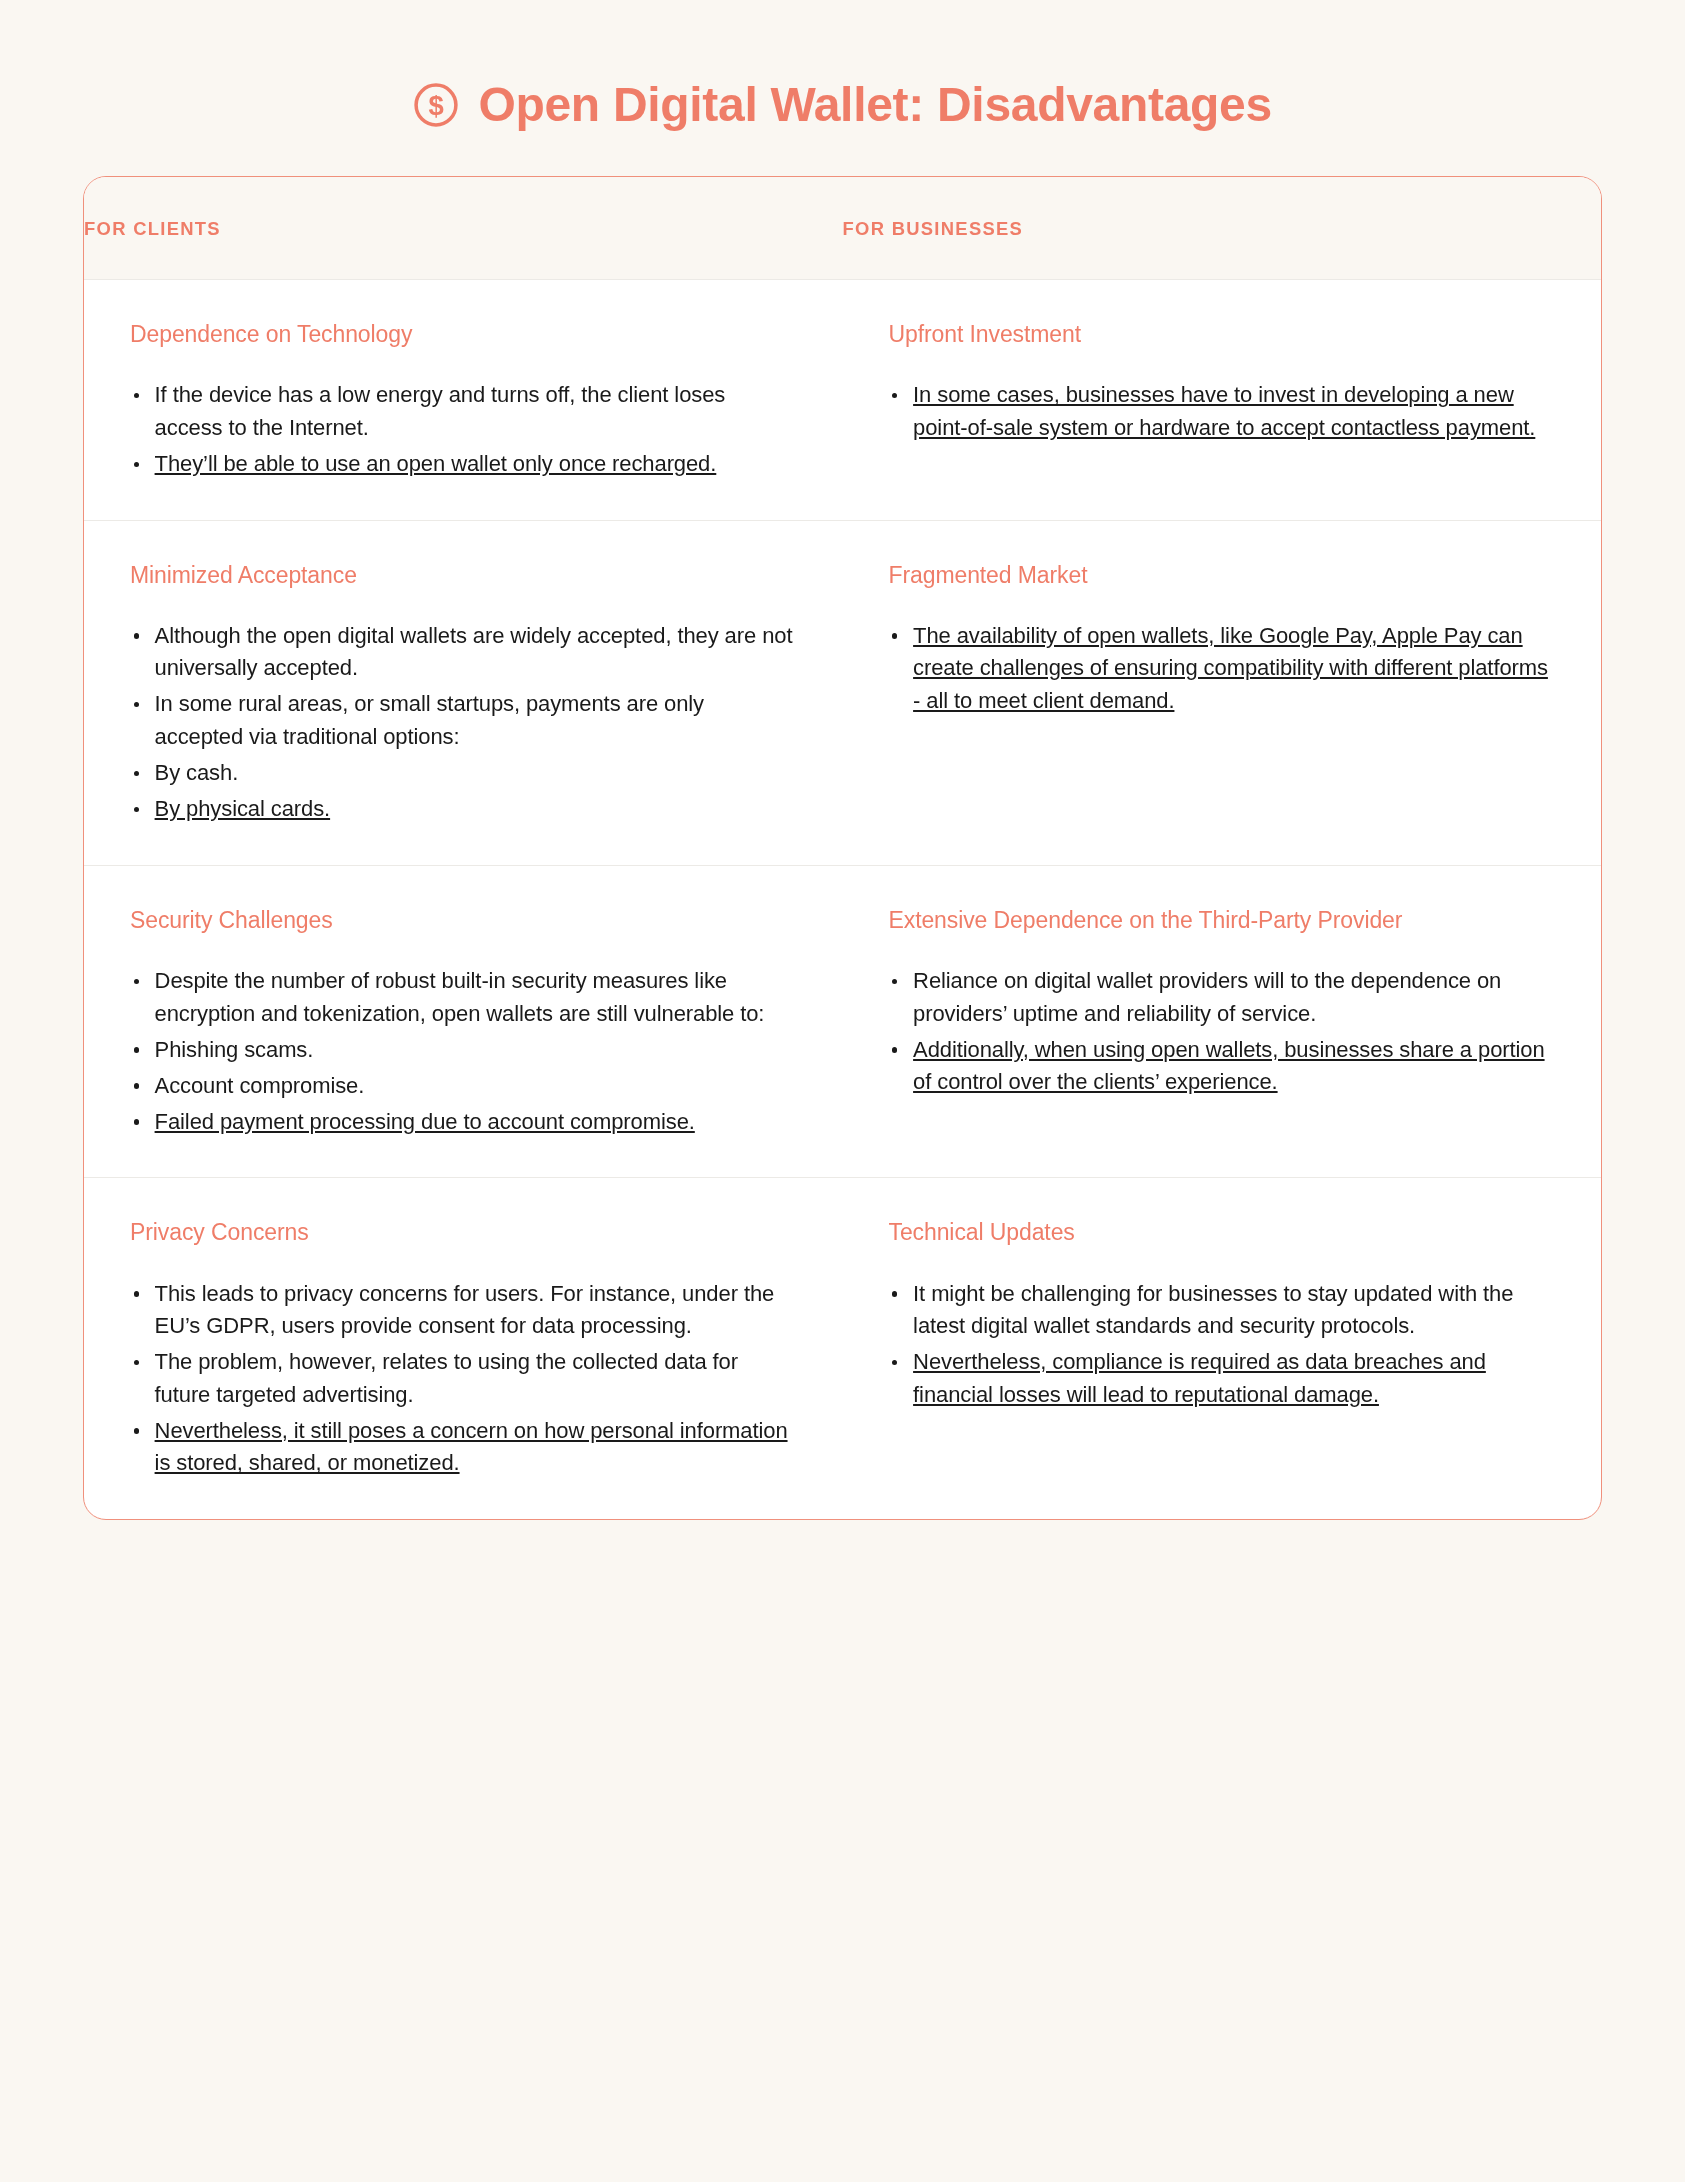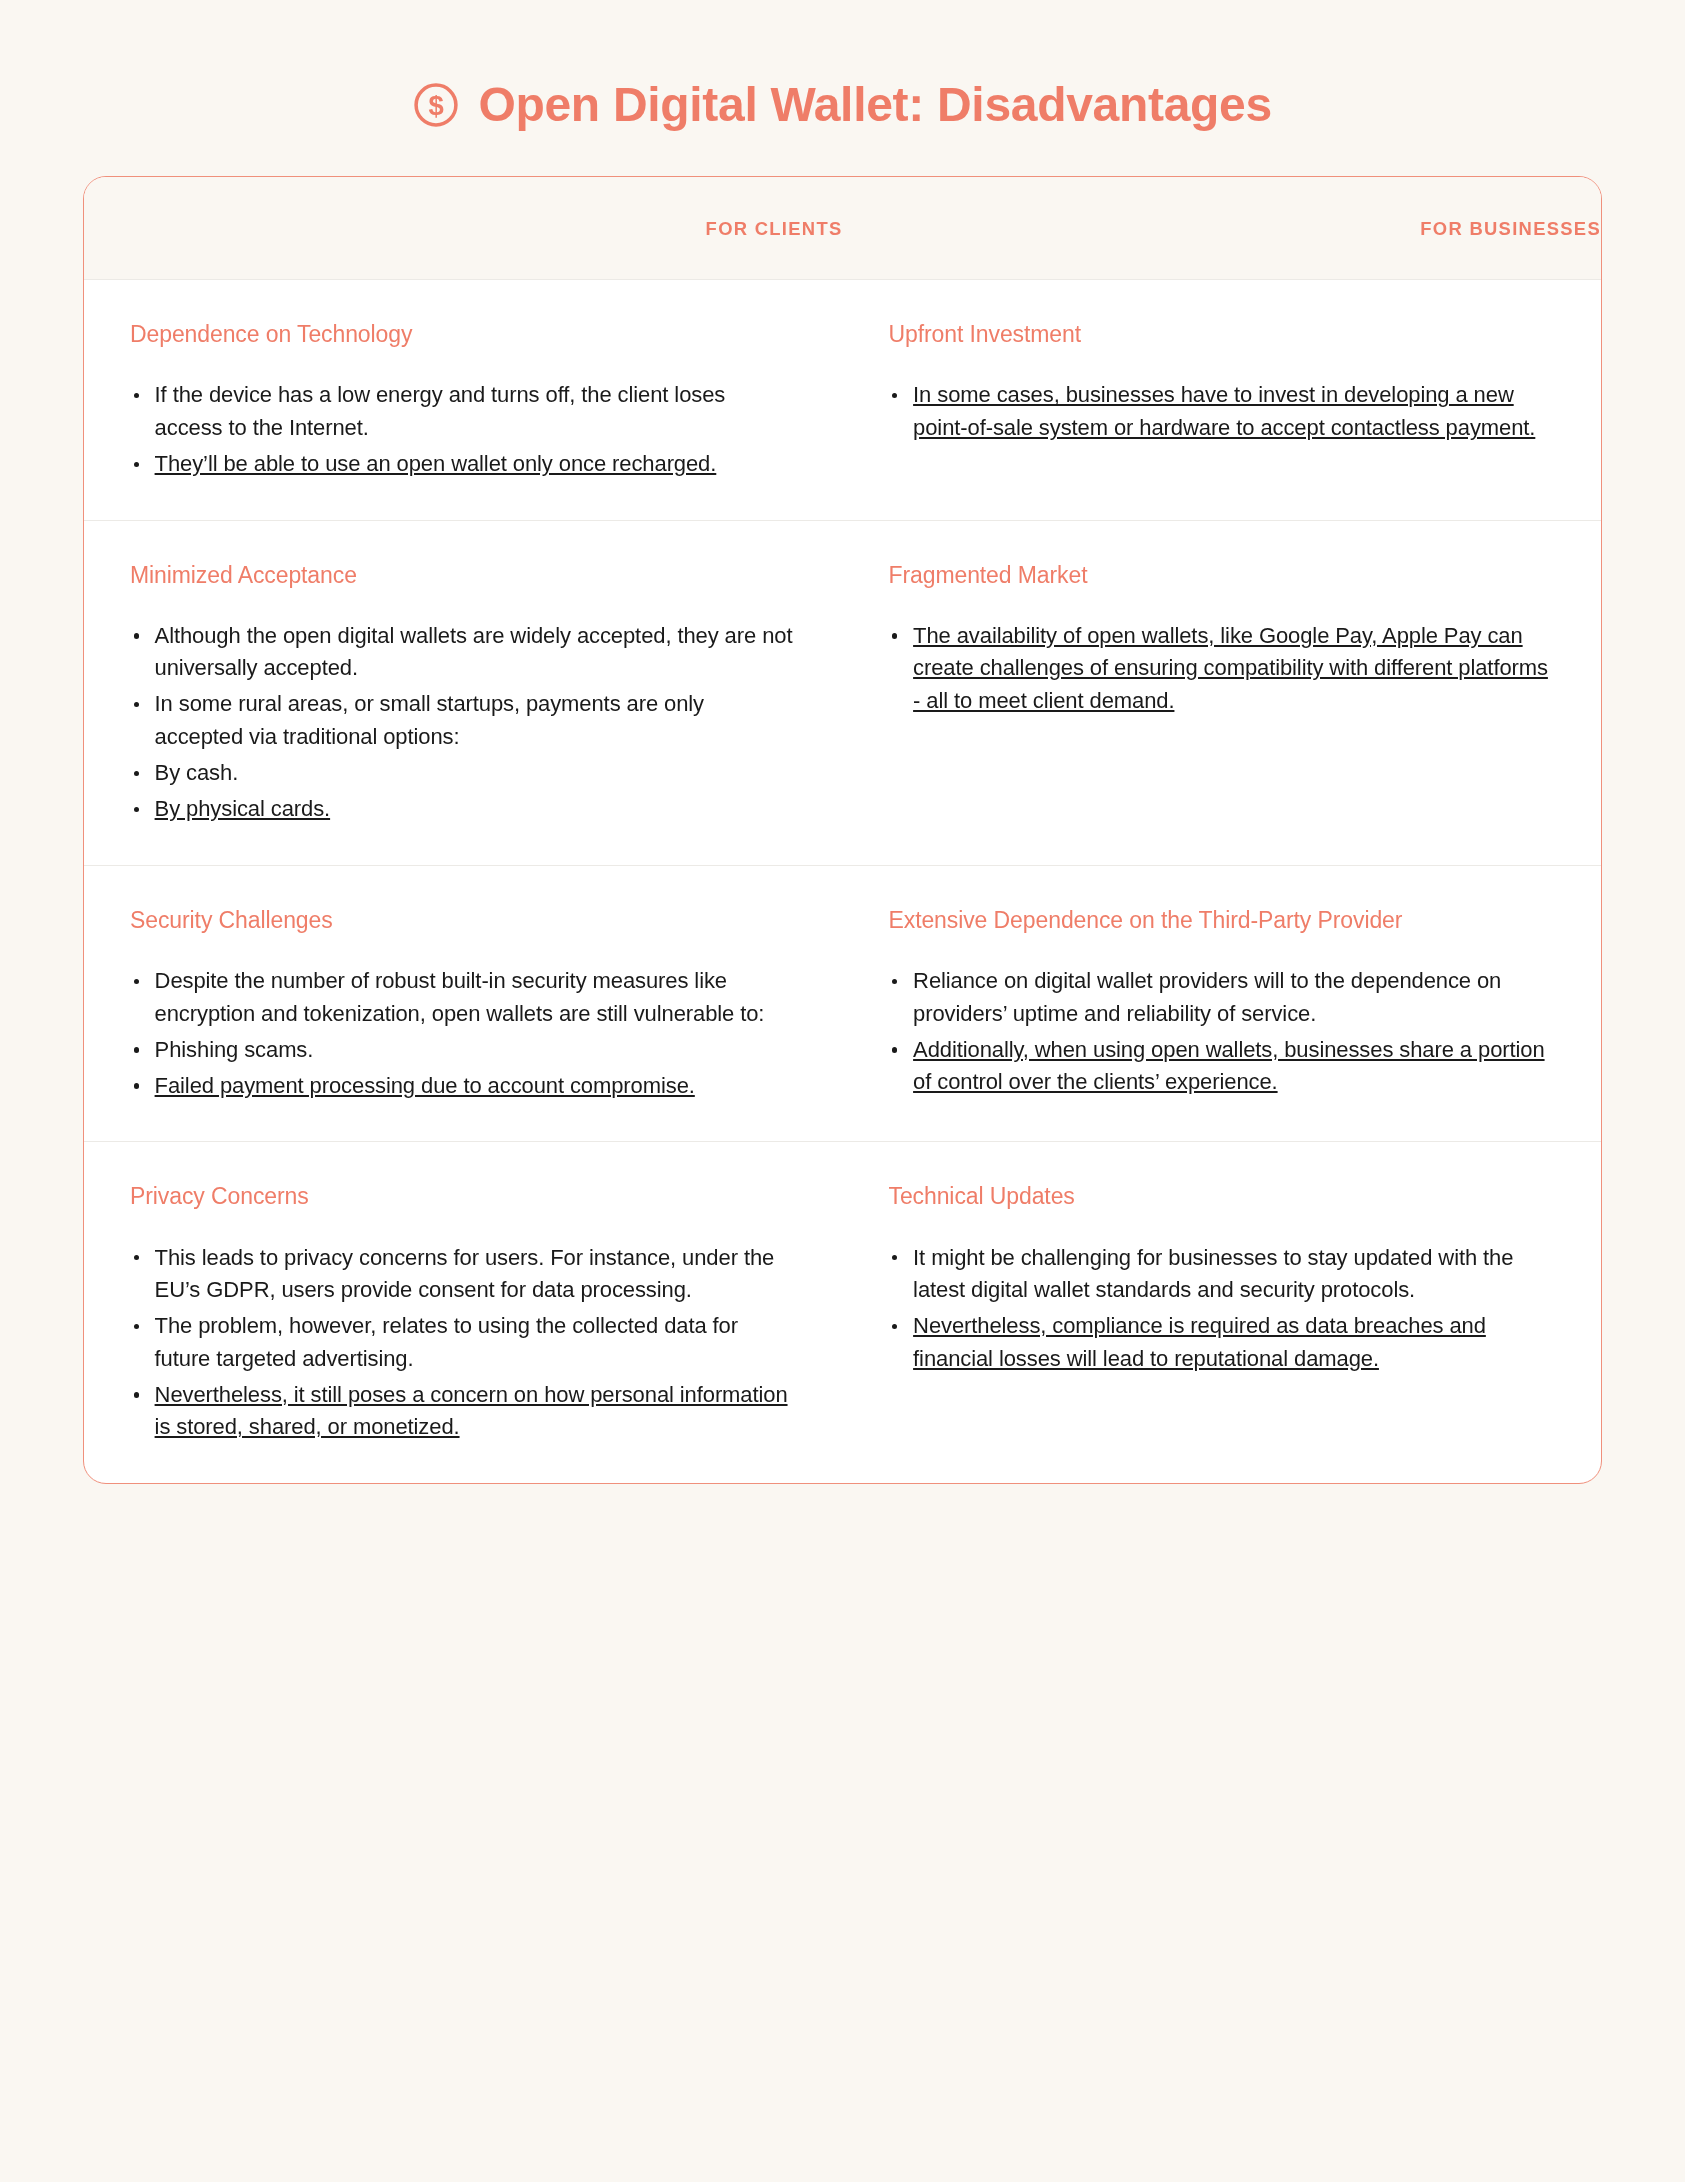--- a/index.html
+++ b/index.html
@@ -60,21 +60,21 @@
 
   .card-header {
     display: flex;
     background: #faf7f2;
     border-bottom: 1.4px solid #eceae6;
   }
   .card-header .col {
     box-sizing: border-box;
     flex: 1 1 50%;
     padding: 41px 0 39px 0;
-    text-align: right;
+    text-align: left;
   }
   .col-head-label {
     font-size: 18.4px;
     font-weight: bold;
     color: #ef7d68;
     letter-spacing: 1.3px;
     text-transform: uppercase;
   }
 
   .row {
@@ -186,20 +186,21 @@
         </ul>
       </div>
     </div>
 
     <div class="row">
       <div class="cell left">
         <div class="cell-title">Security Challenges</div>
         <ul class="bullets">
           <li>Despite the number of robust built-in security measures like encryption and tokenization, open wallets are still vulnerable to:</li>
           <li>Phishing scams.</li>
+          <li>Account compromise.</li>
           <li>Failed payment processing due to account compromise.</li>
         </ul>
       </div>
       <div class="cell right">
         <div class="cell-title">Extensive Dependence on the Third-Party Provider</div>
         <ul class="bullets">
           <li>Reliance on digital wallet providers will to the dependence on providers’ uptime and reliability of service.</li>
           <li>Additionally, when using open wallets, businesses share a portion of control over the clients’ experience.</li>
         </ul>
       </div>

